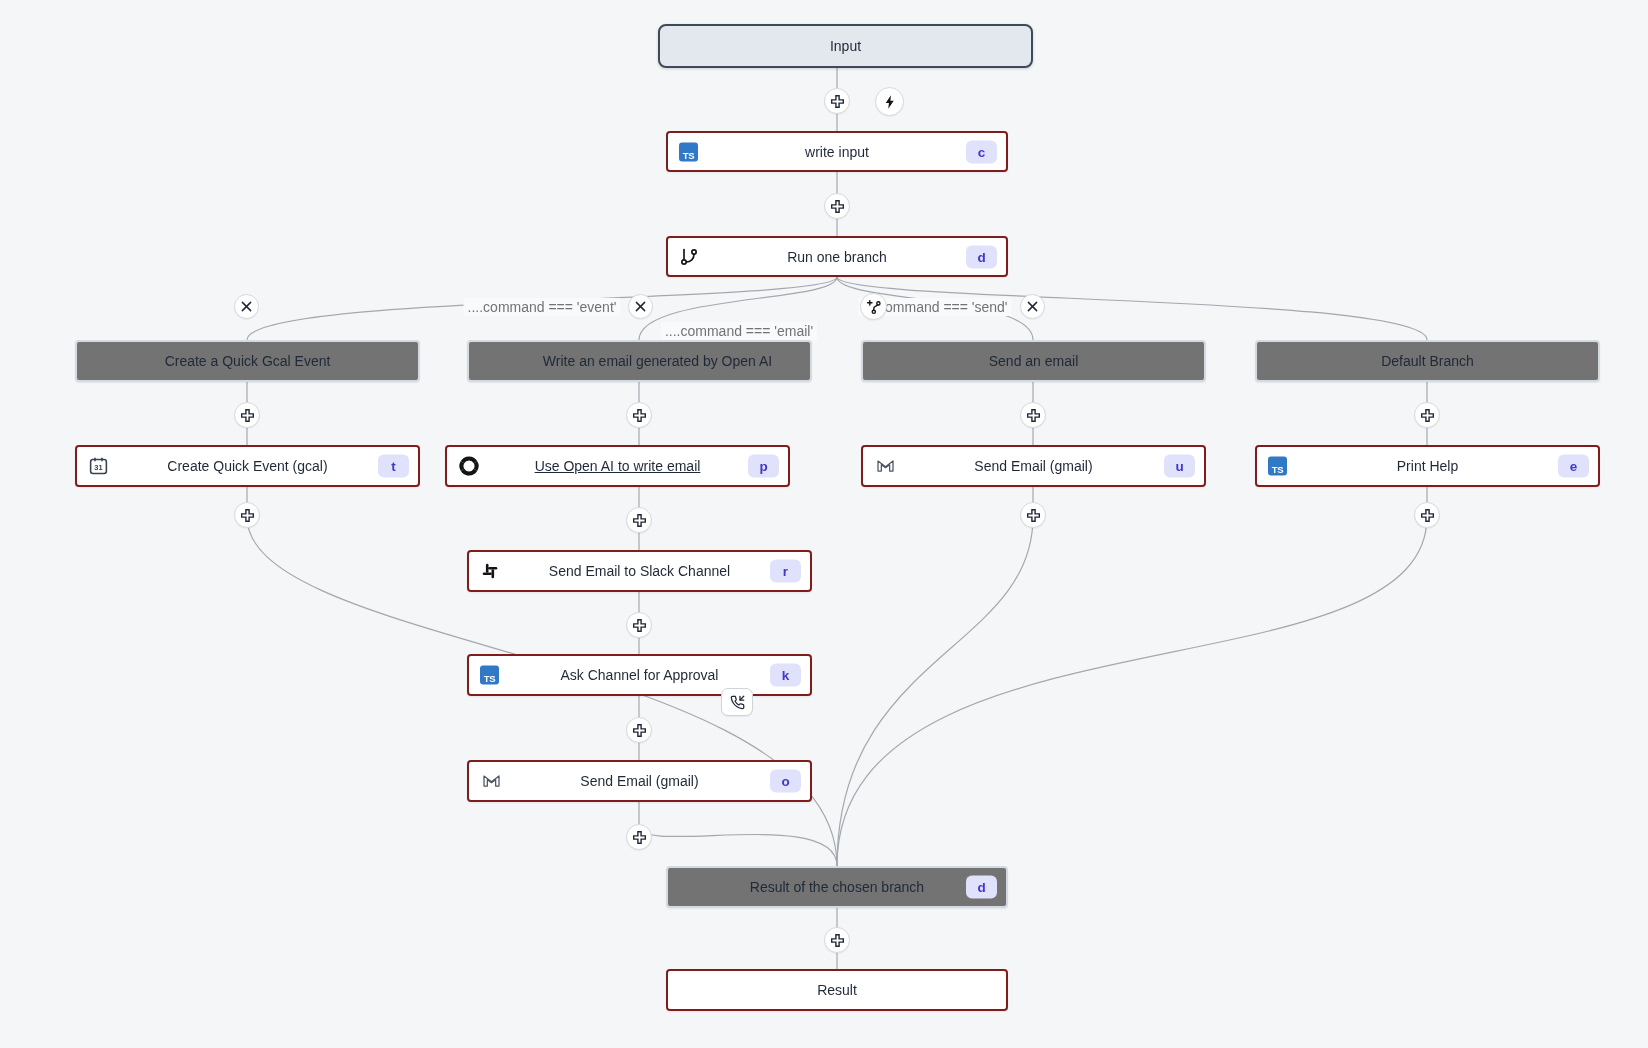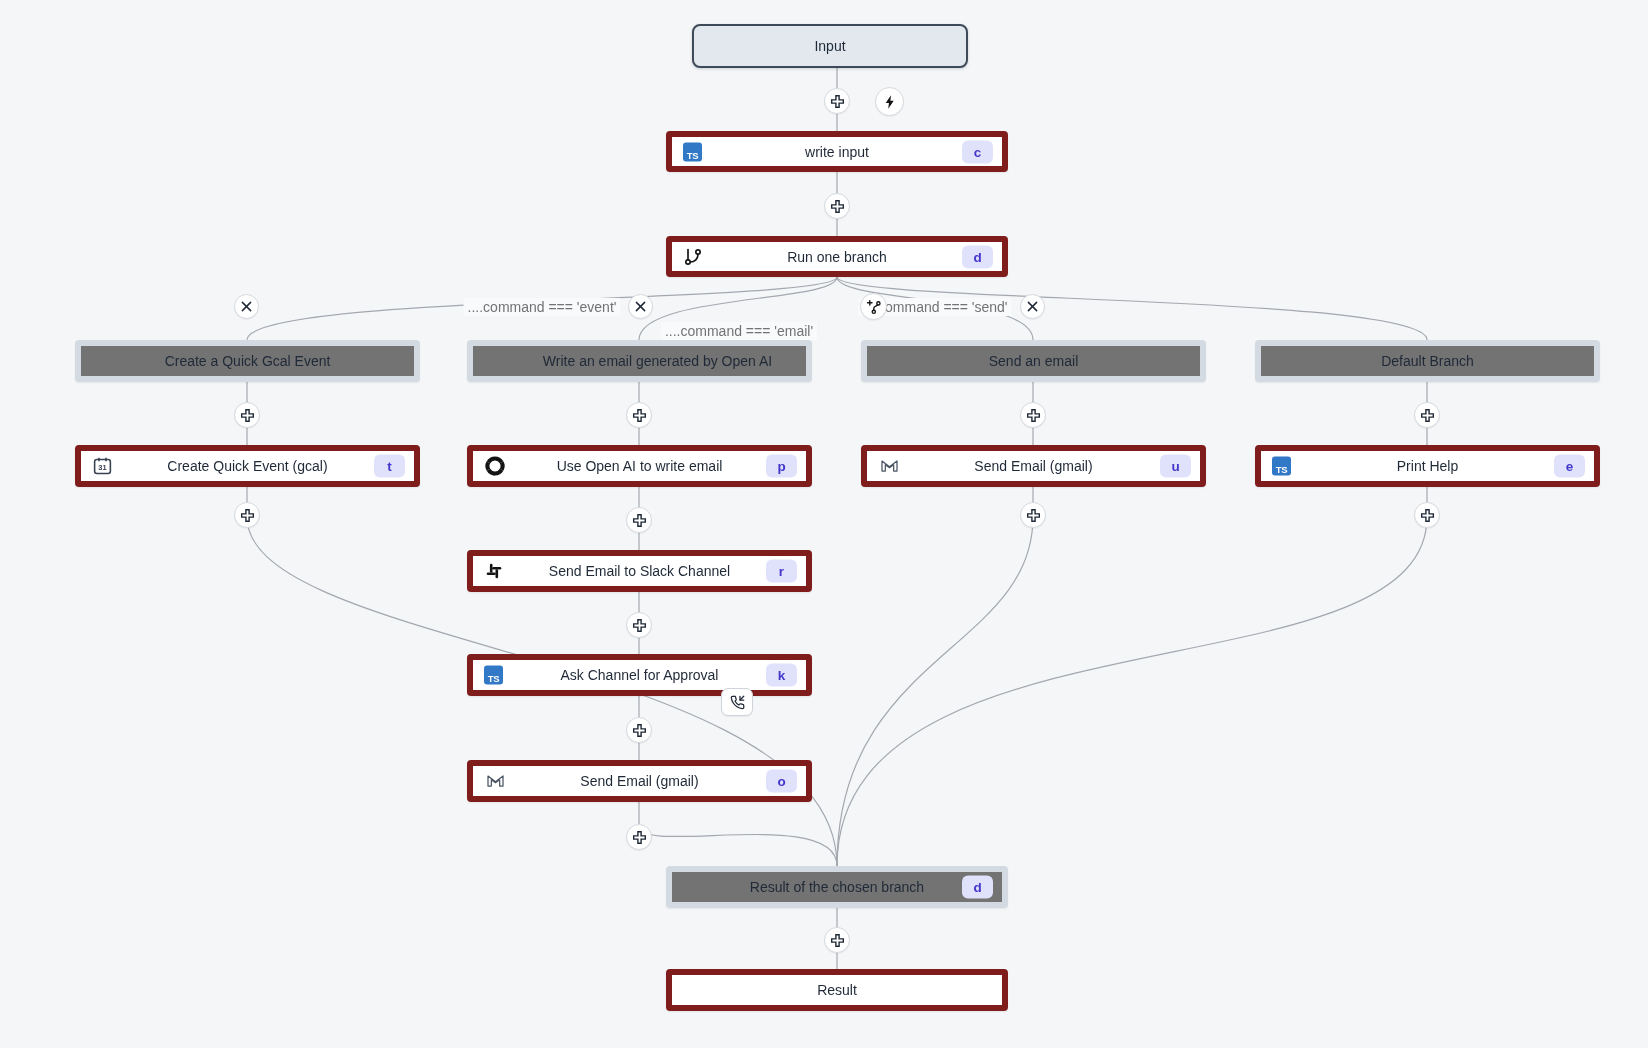--- a/index.html
+++ b/index.html
@@ -7,21 +7,21 @@
     width:1648px;height:1048px;position:relative;overflow:hidden;
     background:#f4f6f8;
     font-family:"Liberation Sans", sans-serif;
     color:#1f2937;
   }
   .edges{position:absolute;left:0;top:0;z-index:0;}
   .edges path{fill:none;stroke:#a3a8af;stroke-width:1.2;}
 
   .node{
     position:absolute;height:42px;width:345px;z-index:2;
-    background:#ffffff;border:6px solid #7f1d1d;border-radius:4px;
+    background:#ffffff;border:2px solid #7f1d1d;border-radius:4px;
     box-shadow:0 1px 2px rgba(16,24,40,.07);
     display:flex;align-items:center;justify-content:center;
     font-size:14px;cursor:pointer;box-sizing:border-box;
   }
   .node.virtual{background:#737373;border-color:#d3dae1;}
   .node.input{
     height:44px;border:2px solid #3f4a58;border-radius:8px;
     background:#e2e8ee;box-shadow:0 1px 3px rgba(16,24,40,.18);
   }
   .nlabel{pointer-events:none;}
@@ -72,21 +72,21 @@
   <path d="M639,487 V550"></path>
   <path d="M639,592 V654"></path>
   <path d="M639,696 V760"></path>
   <path d="M247,487 L247,517 C247,650 837,655 837,866"></path>
   <path d="M1033,487 L1033,517 C1033,650 837,655 837,866"></path>
   <path d="M1427,487 L1427,517 C1427,700 837,600 837,866"></path>
   <path d="M639,802 L639,826 C639,856 837,806 837,866"></path>
   <path d="M837,908 V969"></path>
 </svg>
 
-<div class="node input" style="left:692px;top:24px;width:276px;">
+<div class="node input" style="left:658px;top:24px;width:375px;">
   <span class="nlabel">Input</span>
 </div>
 
 <div class="circle-btn plus-btn" style="left:824px;top:88px;">
   <svg width="15" height="15" viewBox="-8 -8 16 16">
     <path d="M-1.7,-6.2 h3.4 v4.5 h4.5 v3.4 h-4.5 v4.5 h-3.4 v-4.5 h-4.5 v-3.4 h4.5 z" fill="#fff" stroke="#1f2937" stroke-width="1.5"></path>
   </svg>
 </div>
 <div class="circle-btn bolt-btn" style="left:875px;top:87px;">
   <svg width="16" height="16" viewBox="0 0 24 24">
@@ -190,21 +190,21 @@
       <rect x="3" y="4.5" width="18" height="16" rx="2.5"></rect>
       <line x1="8" y1="2.5" x2="8" y2="6.5"></line>
         <line x1="16" y1="2.5" x2="16" y2="6.5"></line>
       <text x="12" y="16" text-anchor="middle" font-size="8.5" font-weight="bold" fill="#374151" stroke="none" font-family="Liberation Sans, sans-serif">31</text>
     </svg>
   </span>
   <span class="nlabel">Create Quick Event (gcal)</span>
   <span class="badge">t</span>
 </div>
 
-<div class="node" style="left:467px;top:445px;">
+<div class="node" style="left:445px;top:445px;text-decoration:underline;">
   <span class="nicon">
     <svg width="22" height="22" viewBox="-12 -12 24 24" fill="#141414">
       <g>
         <path d="M0,-10.5 A10.5,10.5 0 0 1 9.09,-5.25 L5.19,-3 A6,6 0 0 0 0,-6 Z"></path>
         <path transform="rotate(60)" d="M0,-10.5 A10.5,10.5 0 0 1 9.09,-5.25 L5.19,-3 A6,6 0 0 0 0,-6 Z"></path>
         <path transform="rotate(120)" d="M0,-10.5 A10.5,10.5 0 0 1 9.09,-5.25 L5.19,-3 A6,6 0 0 0 0,-6 Z"></path>
         <path transform="rotate(180)" d="M0,-10.5 A10.5,10.5 0 0 1 9.09,-5.25 L5.19,-3 A6,6 0 0 0 0,-6 Z"></path>
         <path transform="rotate(240)" d="M0,-10.5 A10.5,10.5 0 0 1 9.09,-5.25 L5.19,-3 A6,6 0 0 0 0,-6 Z"></path>
         <path transform="rotate(300)" d="M0,-10.5 A10.5,10.5 0 0 1 9.09,-5.25 L5.19,-3 A6,6 0 0 0 0,-6 Z"></path>
       </g>

